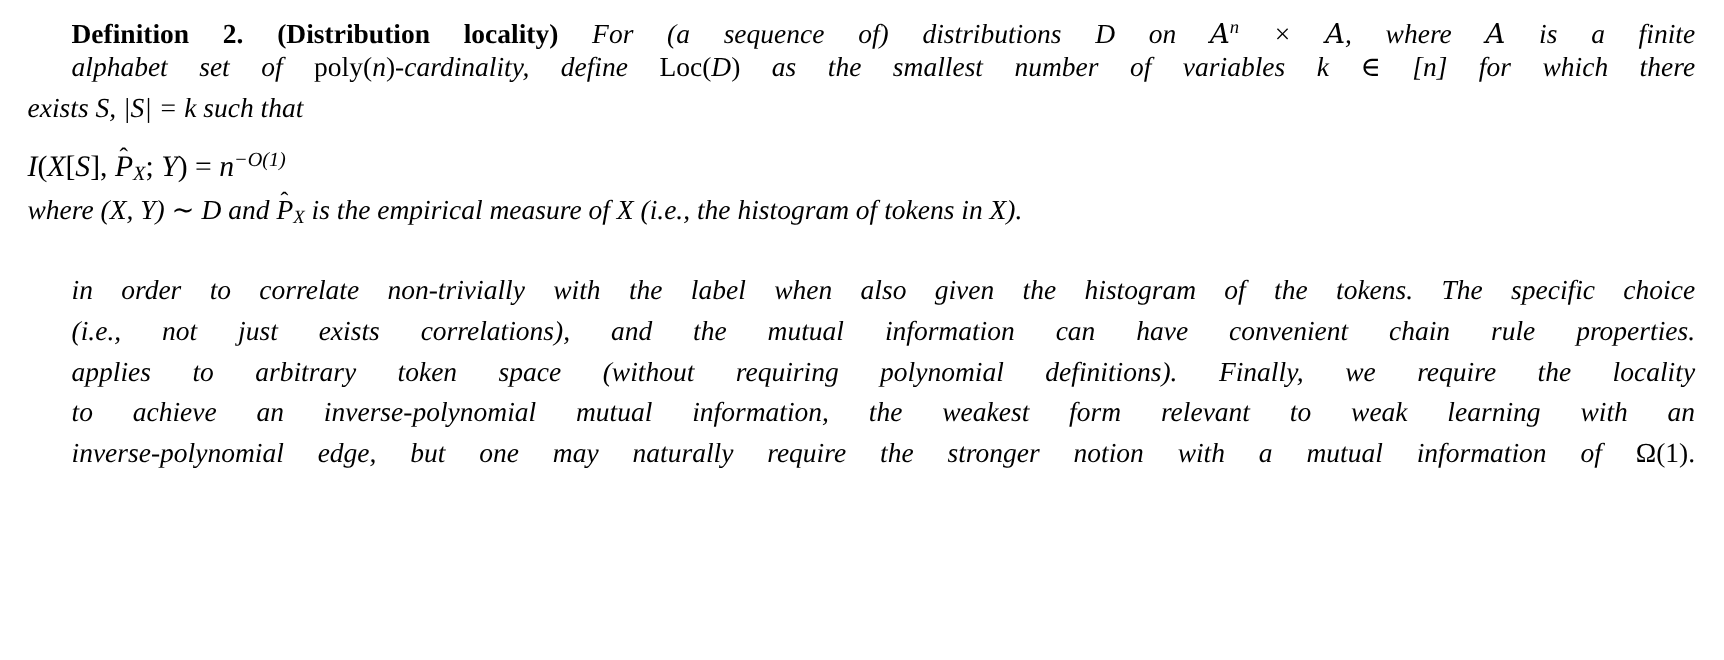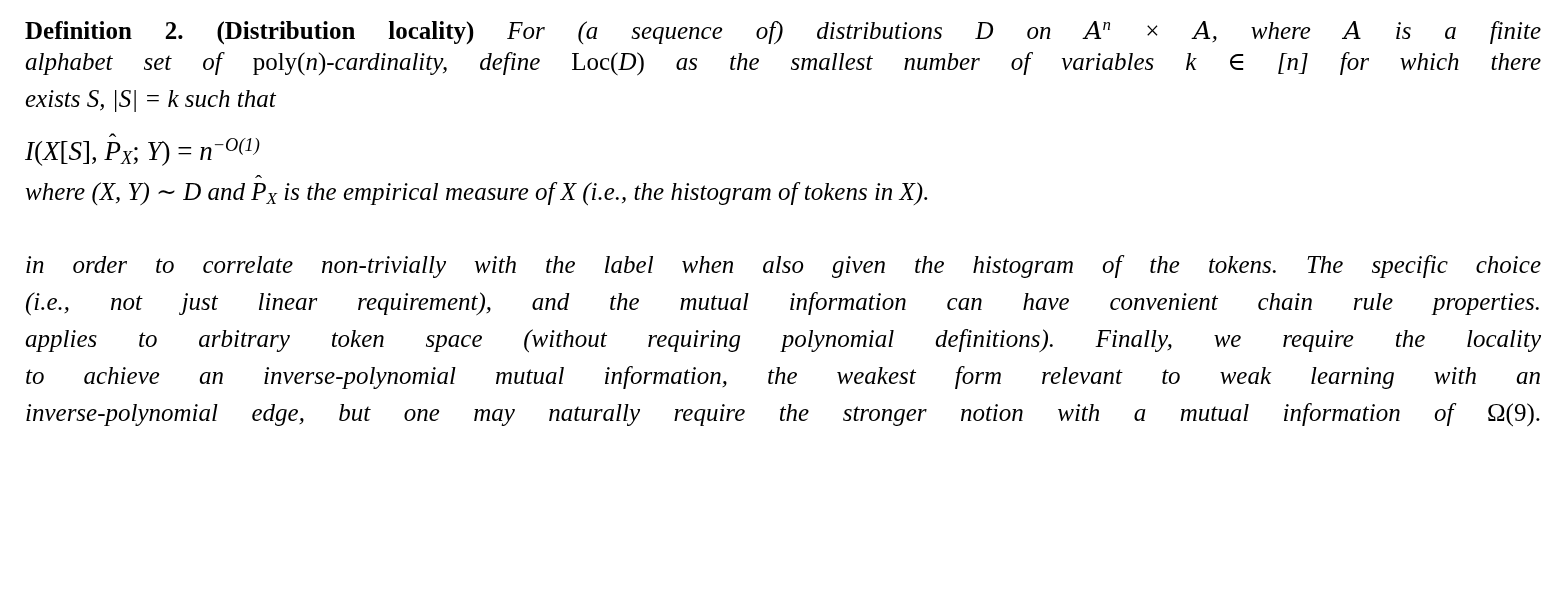--- a/index.html
+++ b/index.html
@@ -33,20 +33,21 @@
   .line {
     line-height: 37px;
     height: 37px;
     overflow: visible;
     white-space: normal;
   }
   .line.just {
     text-align: justify;
     text-align-last: justify;
     text-justify: inter-word;
+    margin-left: 40px;
   }
   
   .seg-b  { font-weight: bold; font-style: normal; }
   .seg-i  { font-style: italic; text-align: right; }
   .seg-m  { font-style: italic; }
   .seg-r  { font-style: normal; }
   .seg-cal { font-style: italic; font-family: "DejaVu Serif", serif; }
   .seg-sup  { font-size: 68%; vertical-align: 9px; font-style: normal; }
   .seg-supi { font-size: 68%; vertical-align: 9px; font-style: italic; }
   .seg-sub  { font-size: 68%; vertical-align: -4px; font-style: italic; }
@@ -72,18 +73,18 @@
       <div class="line just"><span class="seg-b">Definition 2. (Distribution locality)</span><span class="seg-i"> For (a sequence of) distributions </span><span class="seg-m">D</span><span class="seg-i"> on </span><span class="seg-cal">A</span><span class="seg-supi">n</span><span class="seg-i"> × </span><span class="seg-cal">A</span><span class="seg-i">, where </span><span class="seg-cal">A</span><span class="seg-i"> is a finite</span></div>
       <div class="line just"><span class="seg-i">alphabet set of </span><span class="seg-r">poly(</span><span class="seg-m">n</span><span class="seg-r">)</span><span class="seg-i">-cardinality, define </span><span class="seg-r">Loc(</span><span class="seg-m">D</span><span class="seg-r">)</span><span class="seg-i"> as the smallest number of variables </span><span class="seg-m">k</span><span class="seg-i"> ∈ [</span><span class="seg-m">n</span><span class="seg-i">] for which there</span></div>
       <div class="line"><span class="seg-i">exists </span><span class="seg-m">S</span><span class="seg-i">, |</span><span class="seg-m">S</span><span class="seg-i">| = </span><span class="seg-m">k</span><span class="seg-i"> such that</span></div>
     </div>
     <div class="block equation"><span class="seg-m">I</span><span class="seg-r">(</span><span class="seg-m">X</span><span class="seg-r">[</span><span class="seg-m">S</span><span class="seg-r">], </span><span class="seg-hat">ˆ</span><span class="seg-m">P</span><span class="seg-sub">X</span><span class="seg-r">; </span><span class="seg-m">Y</span><span class="seg-r">) = </span><span class="seg-m">n</span><span class="seg-supi">−O(1)</span></div>
     <div class="block para">
       <div class="line"><span class="seg-i">where (</span><span class="seg-m">X</span><span class="seg-i">, </span><span class="seg-m">Y</span><span class="seg-i">) ∼ </span><span class="seg-m">D</span><span class="seg-i"> and </span><span class="seg-hat">ˆ</span><span class="seg-m">P</span><span class="seg-sub">X</span><span class="seg-i"> is the empirical measure of </span><span class="seg-m">X</span><span class="seg-i"> (i.e., the histogram of tokens in </span><span class="seg-m">X</span><span class="seg-i">).</span></div>
     </div>
     <div class="block para remark">
       <div class="line just"><span class="seg-i">in order to correlate non-trivially with the label when also given the histogram of the tokens. The specific choice</span></div>
-      <div class="line just"><span class="seg-i">(i.e., not just linear requirement), and the mutual information can have convenient chain rule properties.</span></div>
+      <div class="line just"><span class="seg-i">(i.e., not just exists correlations), and the mutual information can have convenient chain rule properties.</span></div>
       <div class="line just"><span class="seg-i">applies to arbitrary token space (without requiring polynomial definitions). Finally, we require the locality</span></div>
       <div class="line just"><span class="seg-i">to achieve an inverse-polynomial mutual information, the weakest form relevant to weak learning with an</span></div>
-      <div class="line just"><span class="seg-i">inverse-polynomial edge, but one may naturally require the stronger notion with a mutual information of </span><span class="seg-r">Ω(9).</span></div>
+      <div class="line just"><span class="seg-i">inverse-polynomial edge, but one may naturally require the stronger notion with a mutual information of </span><span class="seg-r">Ω(1).</span></div>
     </div>
   </div>
 
 </body></html>

